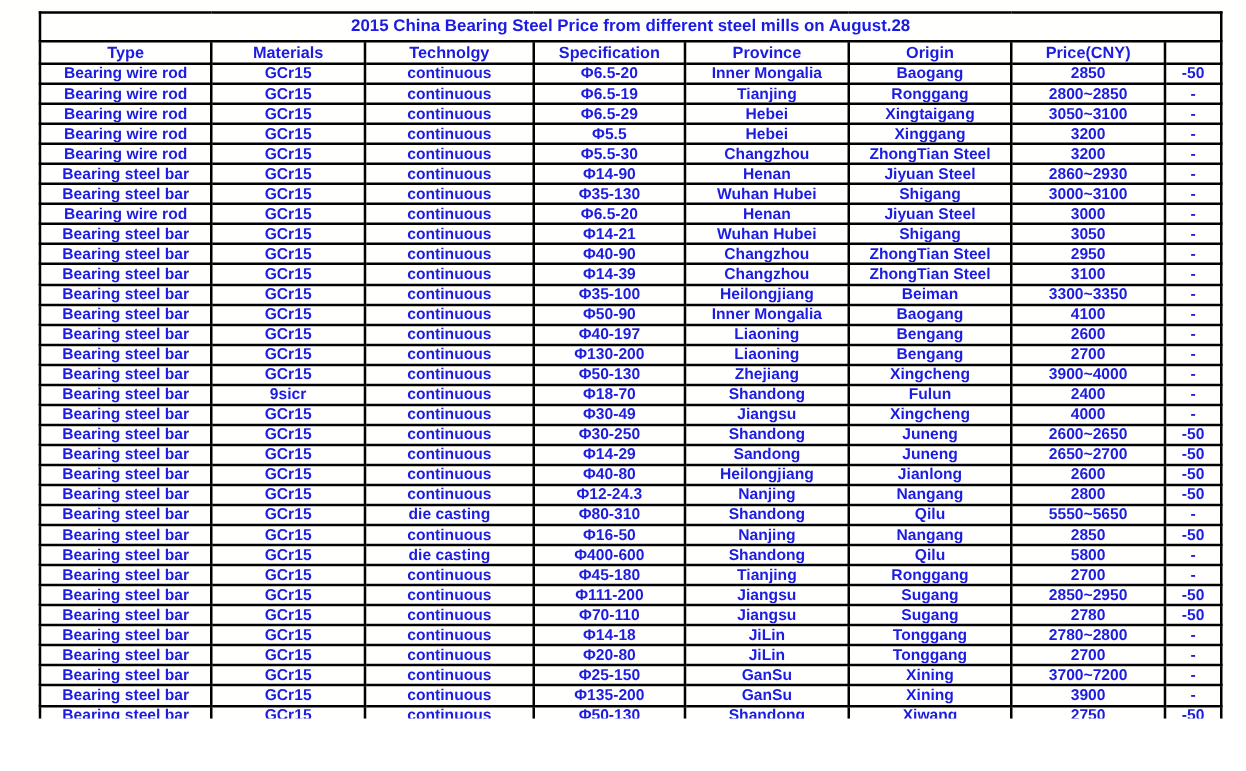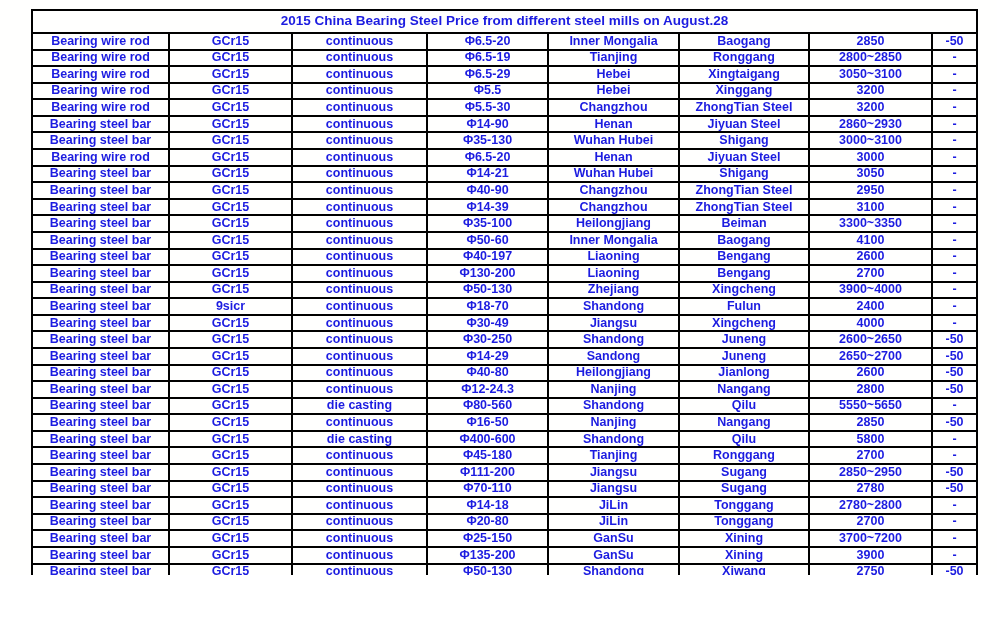--- a/index.html
+++ b/index.html
@@ -59,20 +59,30 @@
       <col style="width:121px">
       <col style="width:131px">
       <col style="width:130px">
       <col style="width:123px">
       <col style="width:45px">
     </colgroup>
     <thead>
       <tr class="title-row">
         <td class="title-cell" colspan="8">2015 China Bearing Steel Price from different steel mills on August.28</td>
       </tr>
+      <tr class="header-row" id="header-row">
+          <th>Type</th>
+          <th>Materials</th>
+          <th>Technolgy</th>
+          <th>Specification</th>
+          <th>Province</th>
+          <th>Origin</th>
+          <th>Price(CNY)</th>
+          <th></th>
+        </tr>
     </thead>
     <tbody id="table-body">
         <tr>
           <td>Bearing wire rod</td>
           <td>GCr15</td>
           <td>continuous</td>
           <td>Φ6.5-20</td>
           <td>Inner Mongalia</td>
           <td>Baogang</td>
           <td>2850</td>
@@ -185,21 +195,21 @@
           <td>Φ35-100</td>
           <td>Heilongjiang</td>
           <td>Beiman</td>
           <td>3300~3350</td>
           <td>-</td>
         </tr>
         <tr>
           <td>Bearing steel bar</td>
           <td>GCr15</td>
           <td>continuous</td>
-          <td>Φ50-60</td>
+          <td>Φ50-90</td>
           <td>Inner Mongalia</td>
           <td>Baogang</td>
           <td>4100</td>
           <td>-</td>
         </tr>
         <tr>
           <td>Bearing steel bar</td>
           <td>GCr15</td>
           <td>continuous</td>
           <td>Φ40-197</td>
@@ -285,21 +295,21 @@
           <td>Φ12-24.3</td>
           <td>Nanjing</td>
           <td>Nangang</td>
           <td>2800</td>
           <td>-50</td>
         </tr>
         <tr>
           <td>Bearing steel bar</td>
           <td>GCr15</td>
           <td>die casting</td>
-          <td>Φ80-560</td>
+          <td>Φ80-310</td>
           <td>Shandong</td>
           <td>Qilu</td>
           <td>5550~5650</td>
           <td>-</td>
         </tr>
         <tr>
           <td>Bearing steel bar</td>
           <td>GCr15</td>
           <td>continuous</td>
           <td>Φ16-50</td>

